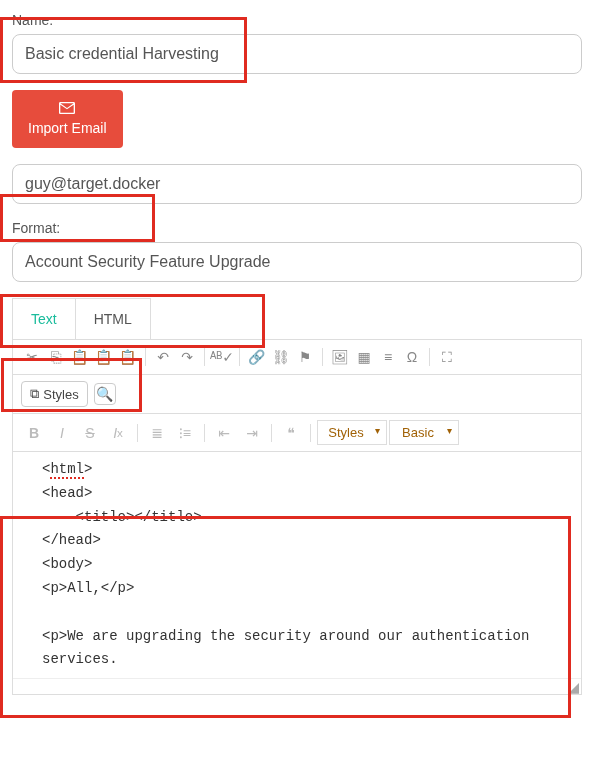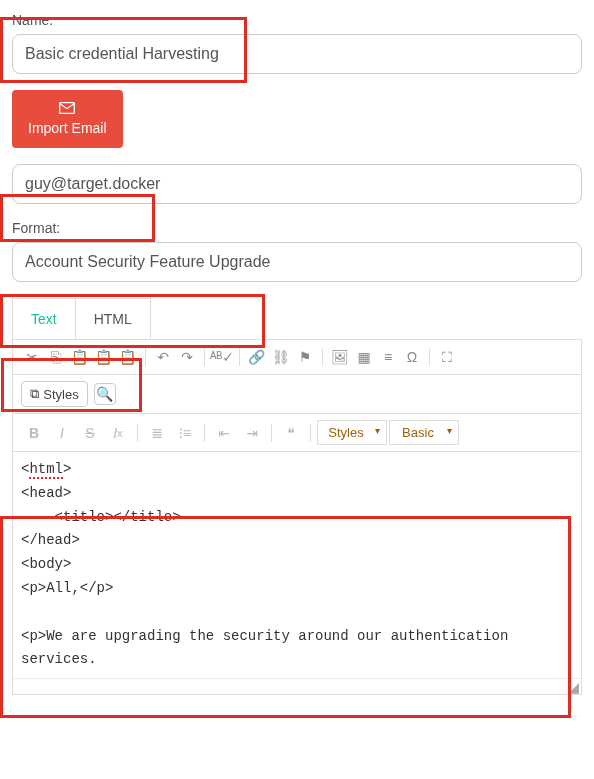--- a/index.html
+++ b/index.html
@@ -20,21 +20,21 @@
 .tb { width: 22px; height: 22px; display: inline-flex; align-items: center; justify-content: center; color: #888; font-size: 14px; cursor: pointer; }
 .sep { width: 1px; height: 18px; background: #ddd; margin: 0 4px; }
 .src-btn { border: 1px solid #ccc; border-radius: 4px; padding: 4px 8px; display: inline-flex; gap: 4px; align-items: center; color: #444; font-size: 13px; cursor: pointer; }
 .fmt-row { padding: 6px 8px; display: flex; gap: 2px; align-items: center; border-bottom: 1px solid #ddd; color: #bbb; }
 .fmt { width: 26px; height: 22px; display: inline-flex; align-items: center; justify-content: center; font-size: 14px; }
 .fmt.b { font-weight: bold; }
 .fmt.i { font-style: italic; }
 .fmt.s { text-decoration: line-through; }
 .combo { border: 1px solid #ddd; padding: 4px 20px 4px 8px; font-size: 13px; color: #a16207; position: relative; min-width: 70px; text-align: center; }
 .combo::after { content: "▾"; position: absolute; right: 6px; font-size: 10px; }
-.editor-body { padding: 6px 8px; font-family: "Courier New", monospace; font-size: 14px; color: #333; line-height: 1.7; min-height: 200px; white-space: pre-wrap; word-break: break-word; position: relative; }
+.editor-body { padding: 6px 8px; font-family: "Courier New", monospace; font-size: 14px; color: #333; line-height: 1.7; min-height: 200px; white-space: pre-wrap; word-break: break-word; position: relative; margin-left: 21px; }
 .resizer { height: 16px; display: flex; justify-content: flex-end; align-items: center; padding-right: 2px; color: #aaa; font-size: 14px; border-top: 1px solid #eee; }
 .hl { position: absolute; border: 3px solid #e02b20; pointer-events: none; }
 .hl1 { left: 0px; top: 17px; width: 247px; height: 66px; }
 .hl2 { left: 0px; top: 194px; width: 155px; height: 48px; }
 .hl3 { left: 0px; top: 294px; width: 265px; height: 54px; }
 .hl4 { left: 1px; top: 358px; width: 141px; height: 54px; }
 .hl5 { left: 0px; top: 516px; width: 571px; height: 202px; }
 .squig { border-bottom: 2px dotted #e02b20; }
 </style>
 </head>

